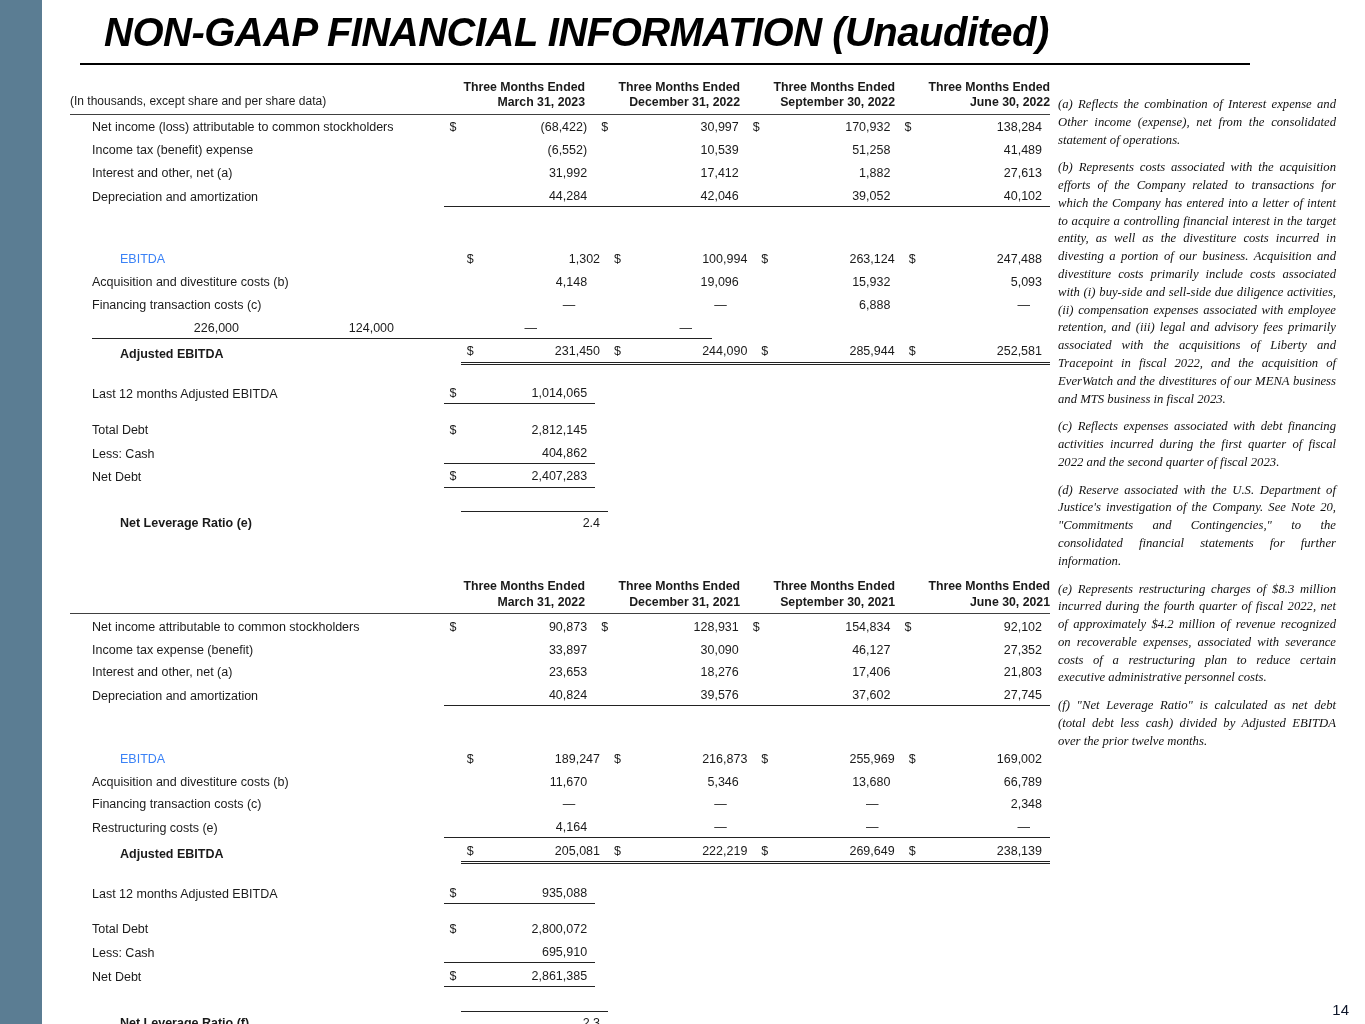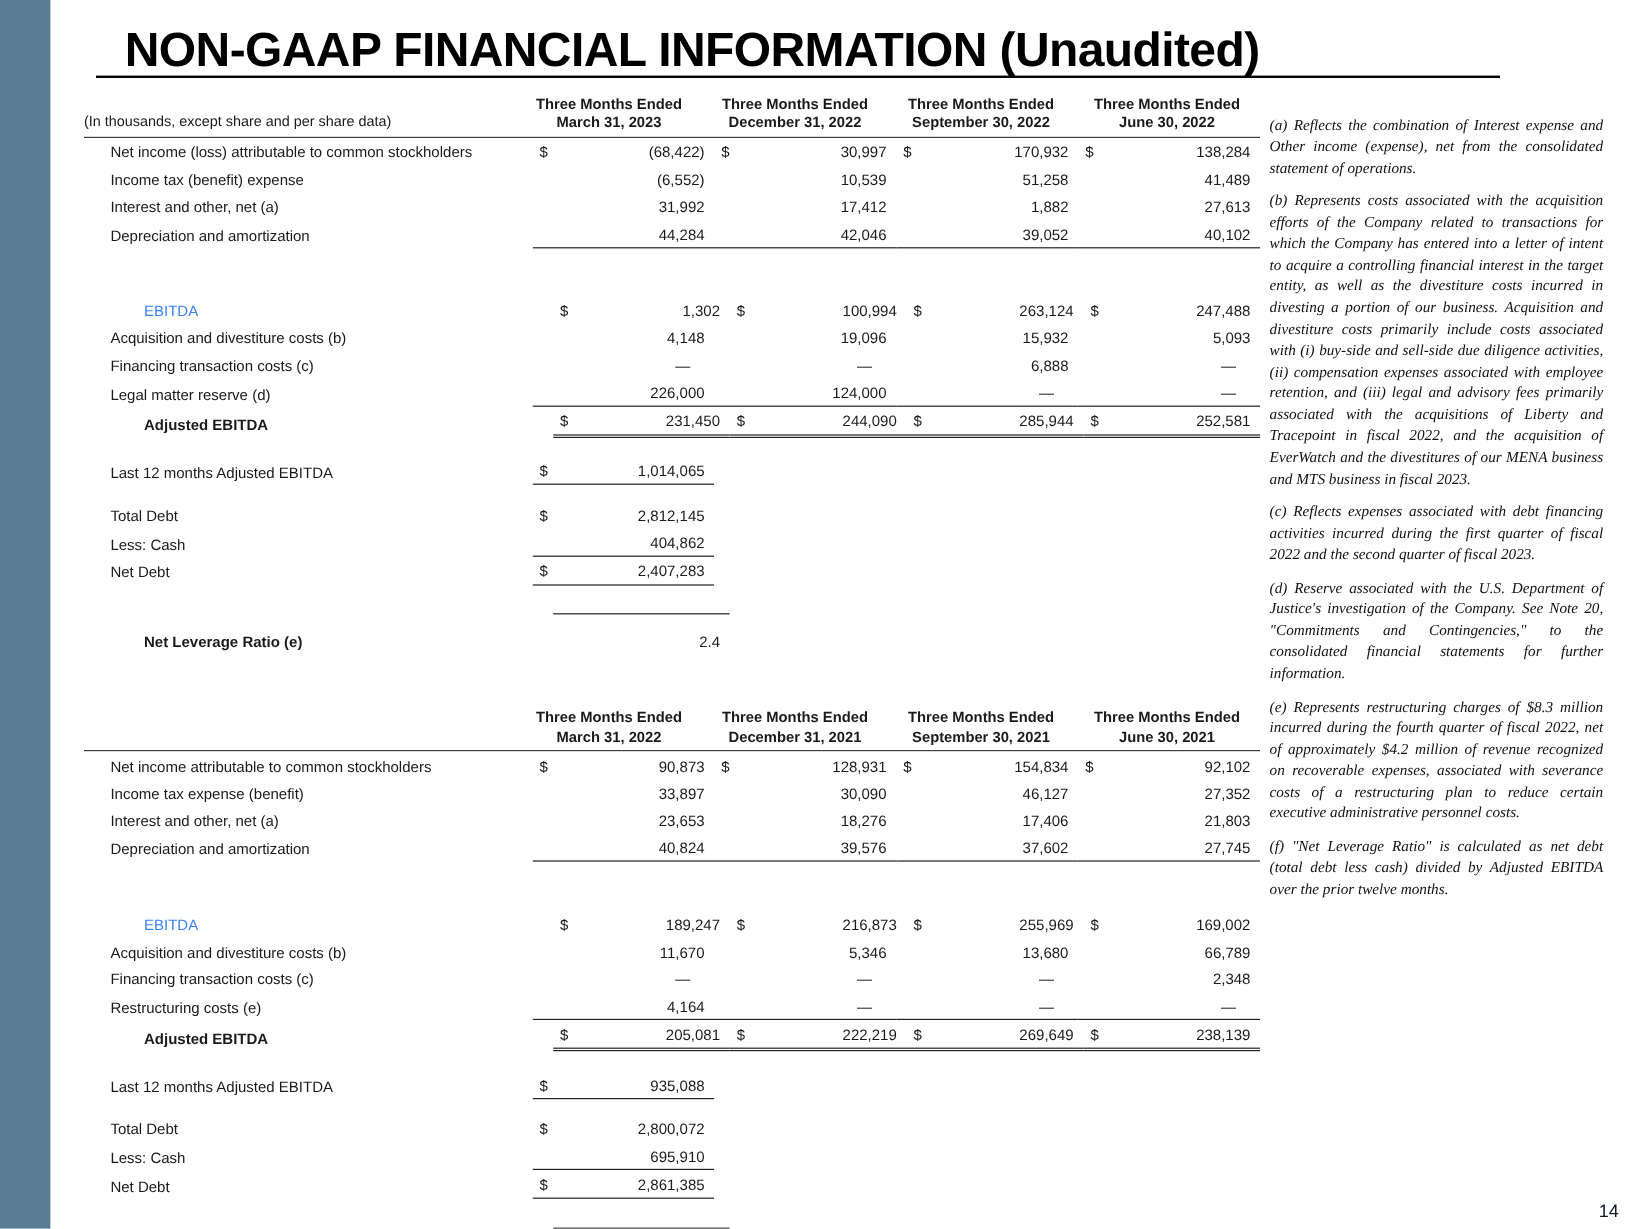--- a/index.html
+++ b/index.html
@@ -4,45 +4,45 @@
 <style>
   * { box-sizing: border-box; }
   html, body { margin: 0; padding: 0; }
   body {
     width: 1365px; height: 1024px; position: relative; overflow: hidden;
     background: #ffffff; color: #1a1a1a;
     font-family: "Liberation Sans", sans-serif;
   }
   .sidebar { position: absolute; left: 0; top: 0; width: 42px; height: 1024px; background: #5b7d93; }
   .title {
-    position: absolute; left: 104px; top: 20px; margin: 0;
-    font-size: 40px; font-weight: 700; letter-spacing: -0.5px; white-space: nowrap; color: #000;
+    position: absolute; left: 104px; top: 10px; margin: 0;
+    font-size: 40px; font-weight: 700; letter-spacing: -0.5px; white-space: nowrap; color: #000; font-style: italic;
   }
   .title-rule { position: absolute; left: 80px; top: 63px; width: 1170px; height: 0; border-top: 2.5px solid #000; }
 
   .tables { position: absolute; left: 70px; top: 80px; width: 980px; font-size: 12.5px; line-height: 1.22; }
   .table2 { margin-top: 46px; }
 
   .trow { display: flex; align-items: flex-end; margin-top: 5.5px; }
   .thead { margin-top: 0; }
   .lcell { width: 360px; padding-right: 6px; padding-bottom: 2px; }
   .ind1 .lcell-pad, .ind1 { padding-left: 22px; }
   .ind2 { padding-left: 50px; }
   .lbl { display: inline-block; max-width: 302px; }
   .vcell {
     width: 155px; display: flex; justify-content: space-between; align-items: flex-end;
     padding: 0 8px 2px 6px;
   }
-  .vcell.bt { border-top: 1.5px solid #222; padding-top: 16px; }
+  .vcell.bt { border-top: 1.5px solid #222; padding-top: 4px; }
   .vcell.bb { border-bottom: 1.5px solid #222; }
   .vcell.bbd { border-bottom: 3px double #222; }
   .bold .lcell { font-weight: 700; }
   .muted .lcell { color: #3b82f6; margin-top: 40px; }
   .note { font-weight: 400; font-size: 12px; }
-  .hcell { width: 155px; text-align: center; font-weight: 700; font-size: 12.3px; line-height: 1.26; }
+  .hcell { width: 155px; text-align: right; font-weight: 700; font-size: 12.3px; line-height: 1.26; }
   .hrule { border-top: 1.8px solid #404040; margin-top: 3px; }
 
   .footnotes {
     position: absolute; left: 1058px; top: 96px; width: 278px;
     font-family: "Liberation Serif", serif; font-style: italic;
     font-size: 12.7px; line-height: 1.4; text-align: justify; color: #111;
   }
   .footnote { margin: 0 0 10px 0; }
 
   .page-number { position: absolute; right: 16px; bottom: 6px; font-size: 15px; color: #0f172a; }
@@ -204,21 +204,20 @@
         <div class="vcell">
           <span class="dollar"></span>
           <span class="val">6,888</span>
         </div>
         <div class="vcell">
           <span class="dollar"></span>
           <span class="val" style="padding-right: 12px;">—</span>
         </div>
       </div>
       <div class="trow ind1">
-        <div class="lcell"><span class="lbl">Legal matter reserve (d)</span></div>
         <div class="vcell bb">
           <span class="dollar"></span>
           <span class="val">226,000</span>
         </div>
         <div class="vcell bb">
           <span class="dollar"></span>
           <span class="val">124,000</span>
         </div>
         <div class="vcell bb">
           <span class="dollar"></span>

